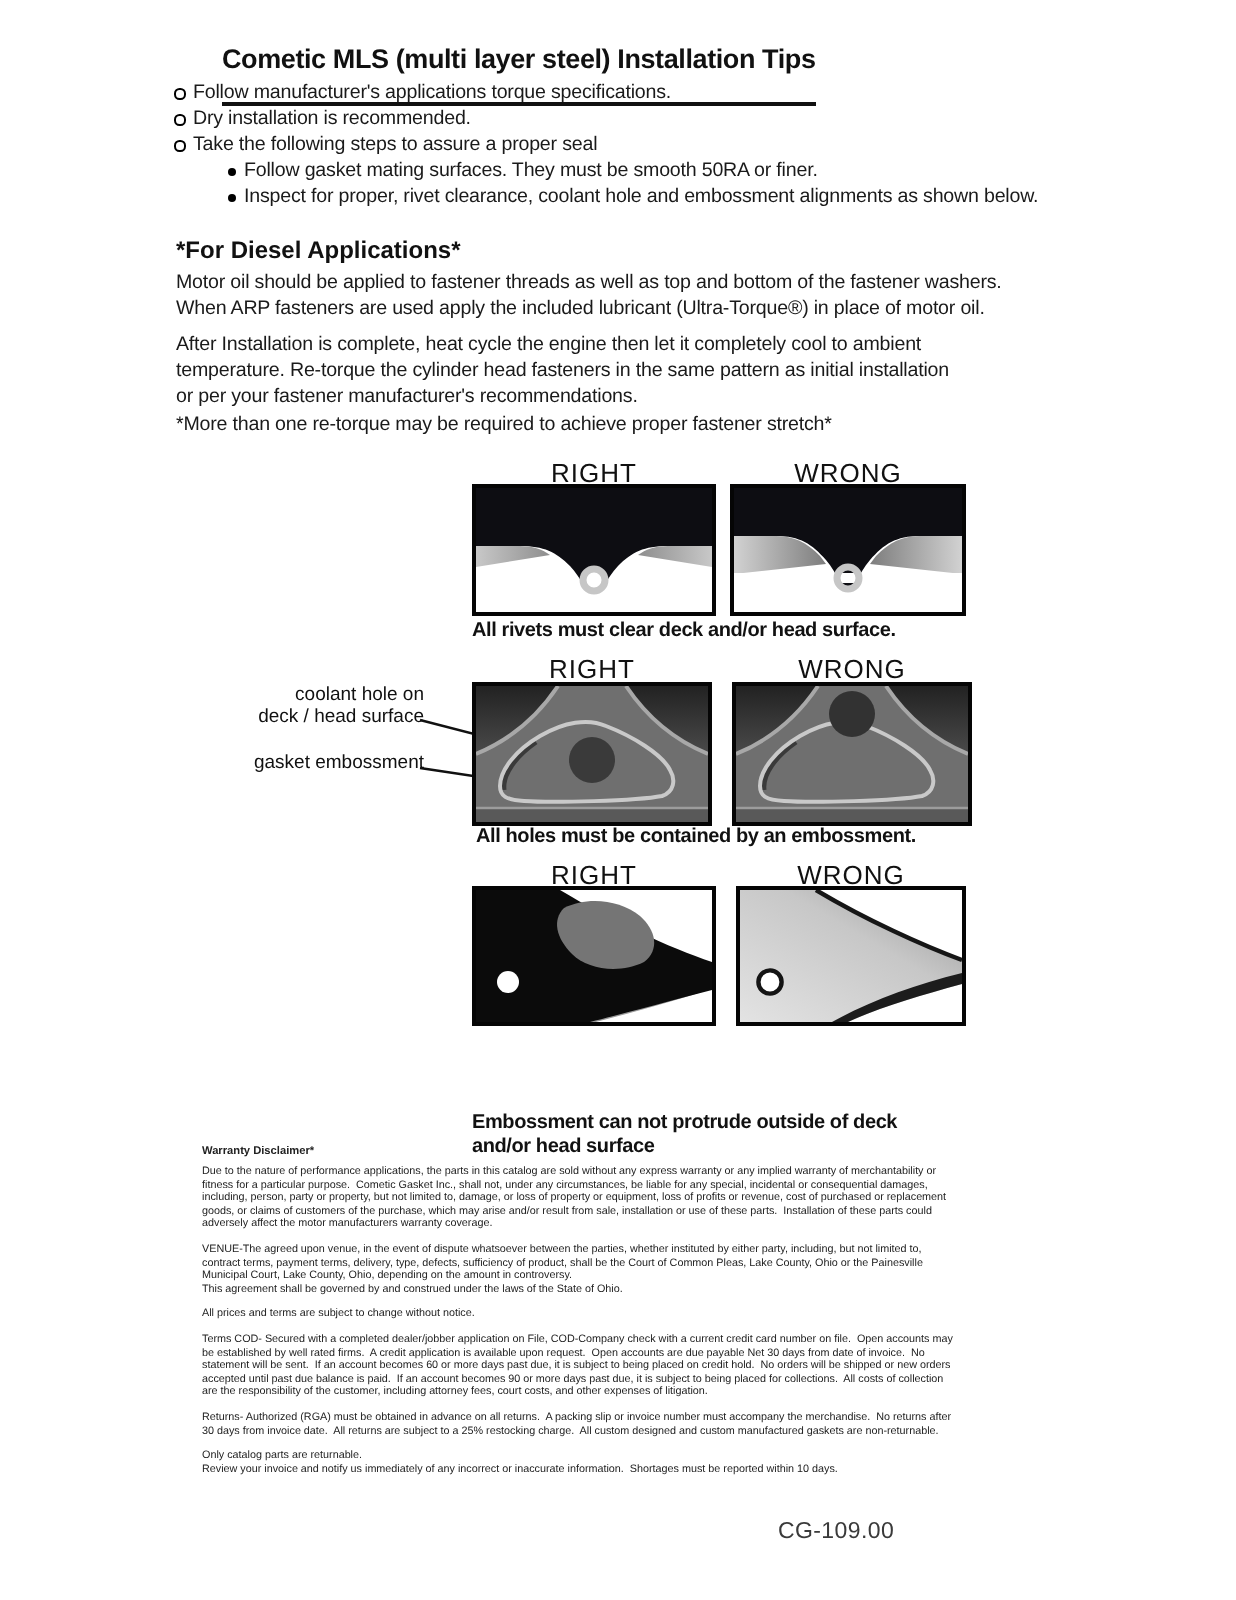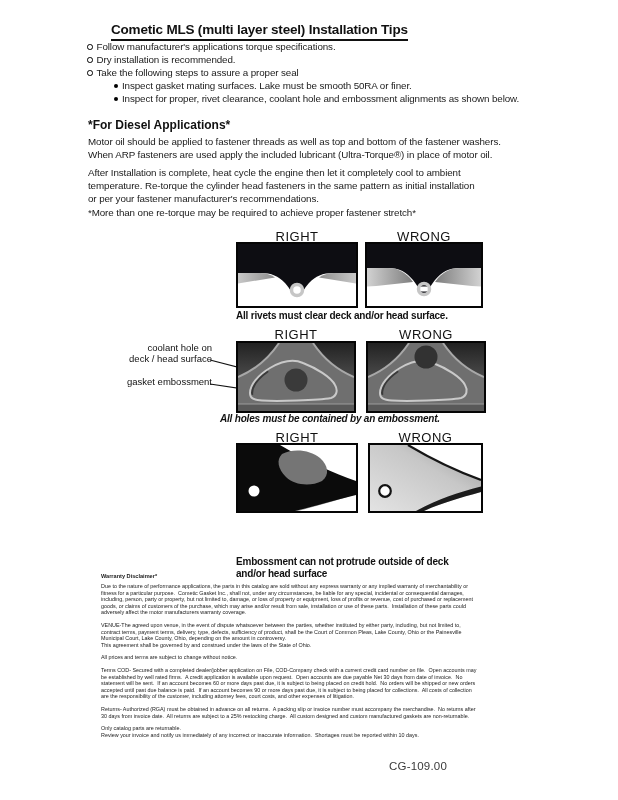--- a/index.html
+++ b/index.html
@@ -2,21 +2,21 @@
 <html style="--accent-ink: #111111; --body-ink: #1a1a1a; --diagram-black: #0d0d12; --gasket-gray: #6f6f6f; --light-gray: #c6c6c6;"><head>
 <meta charset="utf-8">
 <style>
   html,body{margin:0;padding:0;background:#fff;}
   .page{position:relative;width:618px;height:800px;background:#fff;overflow:hidden;
         font-family:"Liberation Sans", sans-serif;color:var(--body-ink,#1a1a1a);}
   .abs{position:absolute;}
 
   .title{left:111px;top:22px;font-size:13.5px;font-weight:bold;letter-spacing:-0.2px;
          color:var(--accent-ink,#111);border-bottom:2px solid var(--accent-ink,#111);
-         padding-bottom:2px;display:inline-block;}
+         padding-bottom:14px;display:inline-block;}
 
   .tips{left:87px;top:41px;font-size:9.8px;letter-spacing:-0.1px;}
   .tip-row{display:flex;align-items:flex-start;height:13px;}
   .tip-row.sub{margin-left:27px;}
   .marker-o{width:3.5px;height:3.5px;border:1px solid #000;border-radius:50%;
             margin:3px 4px 0 0;flex:0 0 auto;}
   .marker-f{width:4px;height:4px;background:#000;border-radius:50%;
             margin:3.5px 4px 0 0;flex:0 0 auto;}
 
   .h2{left:88px;top:118px;font-size:12px;font-weight:bold;color:var(--accent-ink,#111);}
@@ -51,21 +51,21 @@
     <div class="tip-row">
       <span class="marker-o"></span>
       <span>Dry installation is recommended.</span>
     </div>
     <div class="tip-row">
       <span class="marker-o"></span>
       <span>Take the following steps to assure a proper seal</span>
     </div>
     <div class="tip-row sub">
       <span class="marker-f"></span>
-      <span>Inspect gasket mating surfaces.  Lake must be smooth 50RA or finer.</span>
+      <span>Follow gasket mating surfaces.  They must be smooth 50RA or finer.</span>
     </div>
     <div class="tip-row sub">
       <span class="marker-f"></span>
       <span>Inspect for proper, rivet clearance, coolant hole and embossment alignments as shown below.</span>
     </div>
   </div>
 
   <div class="abs para p1">Motor oil should be applied to fastener threads as well as top and bottom of the fastener washers.
 When ARP fasteners are used apply the included lubricant (Ultra-Torque®) in place of motor oil.</div>
   <div class="abs h2">*For Diesel Applications*</div>
@@ -161,21 +161,21 @@
       <path d="M41 0 C31 15 17 27 0 34" stroke="#a8a8a8" stroke-width="2" fill="none"></path>
       <path d="M75 0 C85 15 99 27 116 34" stroke="#a8a8a8" stroke-width="2" fill="none"></path>
       <rect x="0" y="61" width="116" height="7" fill="#595959"></rect>
       <line x1="0" y1="61" x2="116" y2="61" stroke="#9c9c9c" stroke-width="1.2"></line>
       <path d="M14 52 C13 44 20 35 30 28" stroke="#3a3a3a" stroke-width="2.5" fill="none"></path>
       <path d="M12 50 C12 42 20 32 32 25 C44 18 56 16 65 20 C78 25 93 34 97 42 C100 47 99 53 93 55 C80 57.5 38 58.5 24 57.5 C15 57 12 55 12 50 Z" stroke="#c9c9c9" stroke-width="2" fill="none"></path>
       <circle cx="58" cy="14" r="11.5" fill="#323232"></circle>
     </svg>
   </div>
 
-  <div class="abs caption" style="left:220px;top:413px;font-style:italic;">All holes must be contained by an embossment.</div>
+  <div class="abs caption" style="left:238px;top:413px;">All holes must be contained by an embossment.</div>
 
   <div class="abs dg-label" style="left:236px;top:430px;width:122px;">RIGHT</div>
   <div class="abs dg-label" style="left:368px;top:430px;width:115px;">WRONG</div>
 
   <div class="abs panel" style="left:236px;top:443px;width:122px;height:70px;">
     <svg width="118" height="66" viewBox="0 0 118 66">
       <rect x="0" y="0" width="118" height="66" fill="#ffffff"></rect>
       <path d="M55 66 C74 61 97 55 118 48" stroke="#9a9a9a" stroke-width="2.5" fill="none"></path>
       <path d="M0 0 H42 C67 15 97 29 118 36 V50 C95 56 73 62 57 66 H0 Z" fill="#0b0b0b"></path>
       <path d="M44 9 C56 3 72 5 82 13 C90 20 92 30 84 36 C72 42 56 40 48 32 C40 24 38 15 44 9 Z" fill="#757575"></path>

